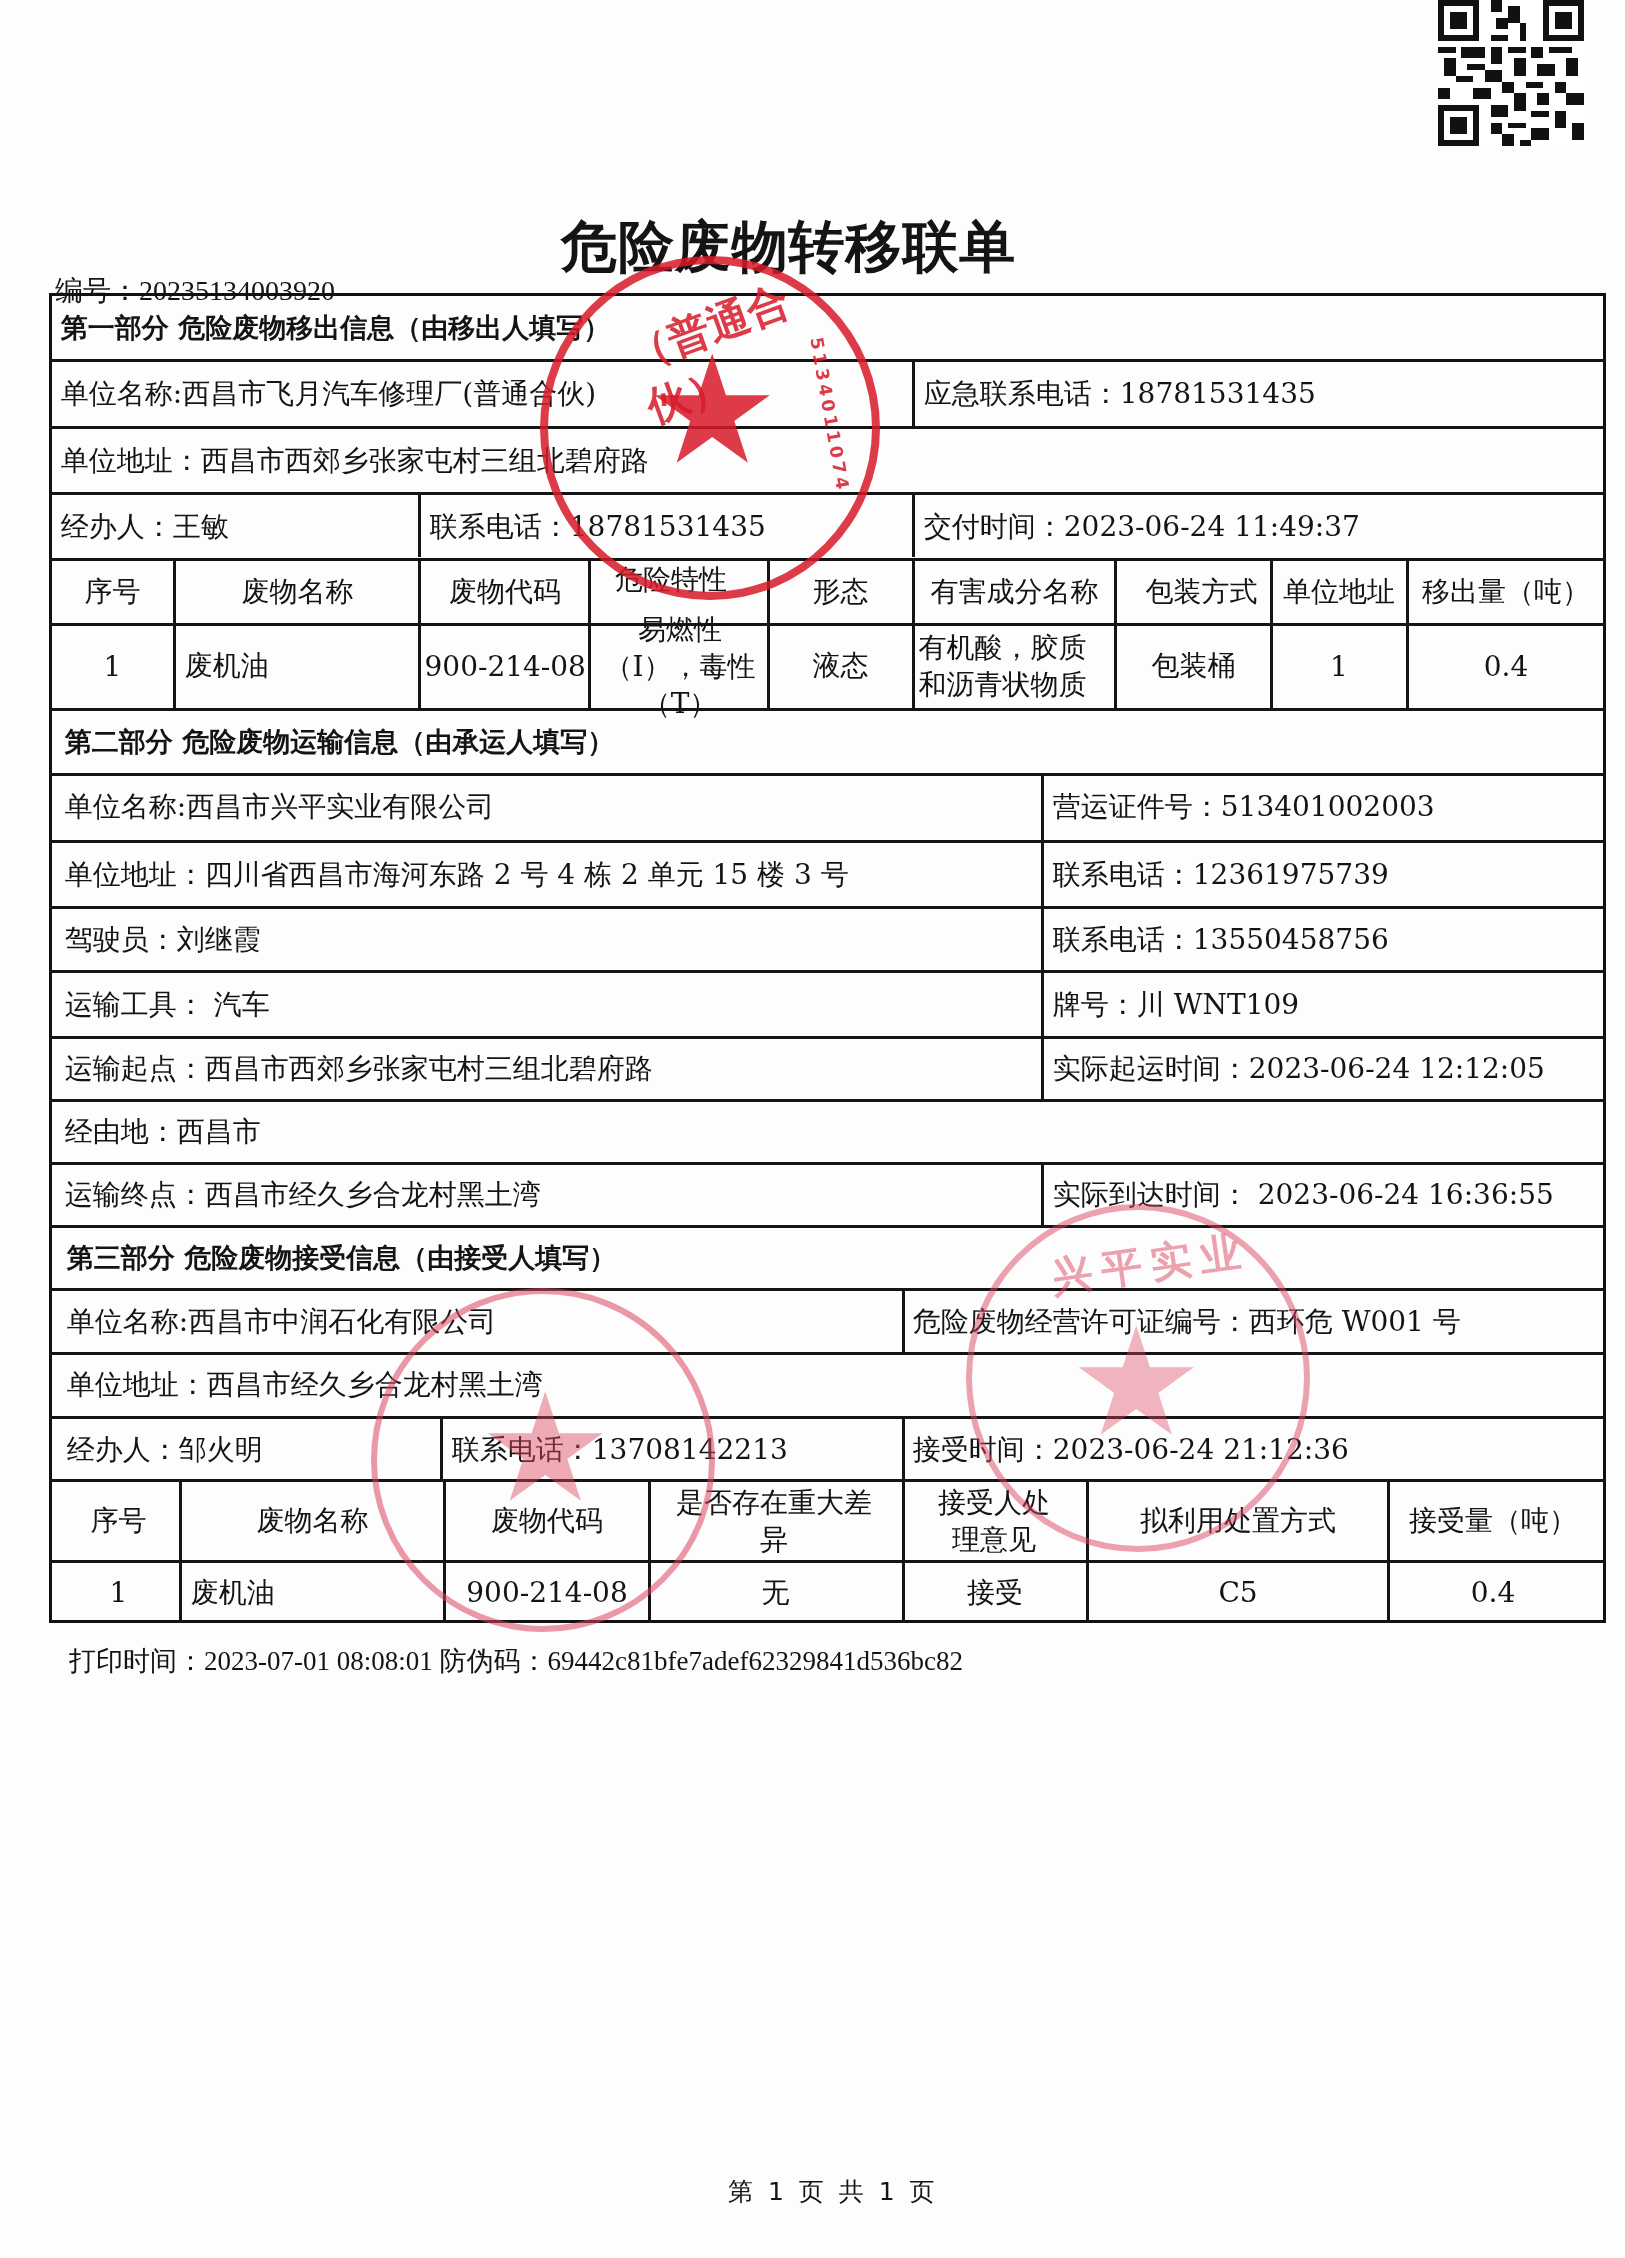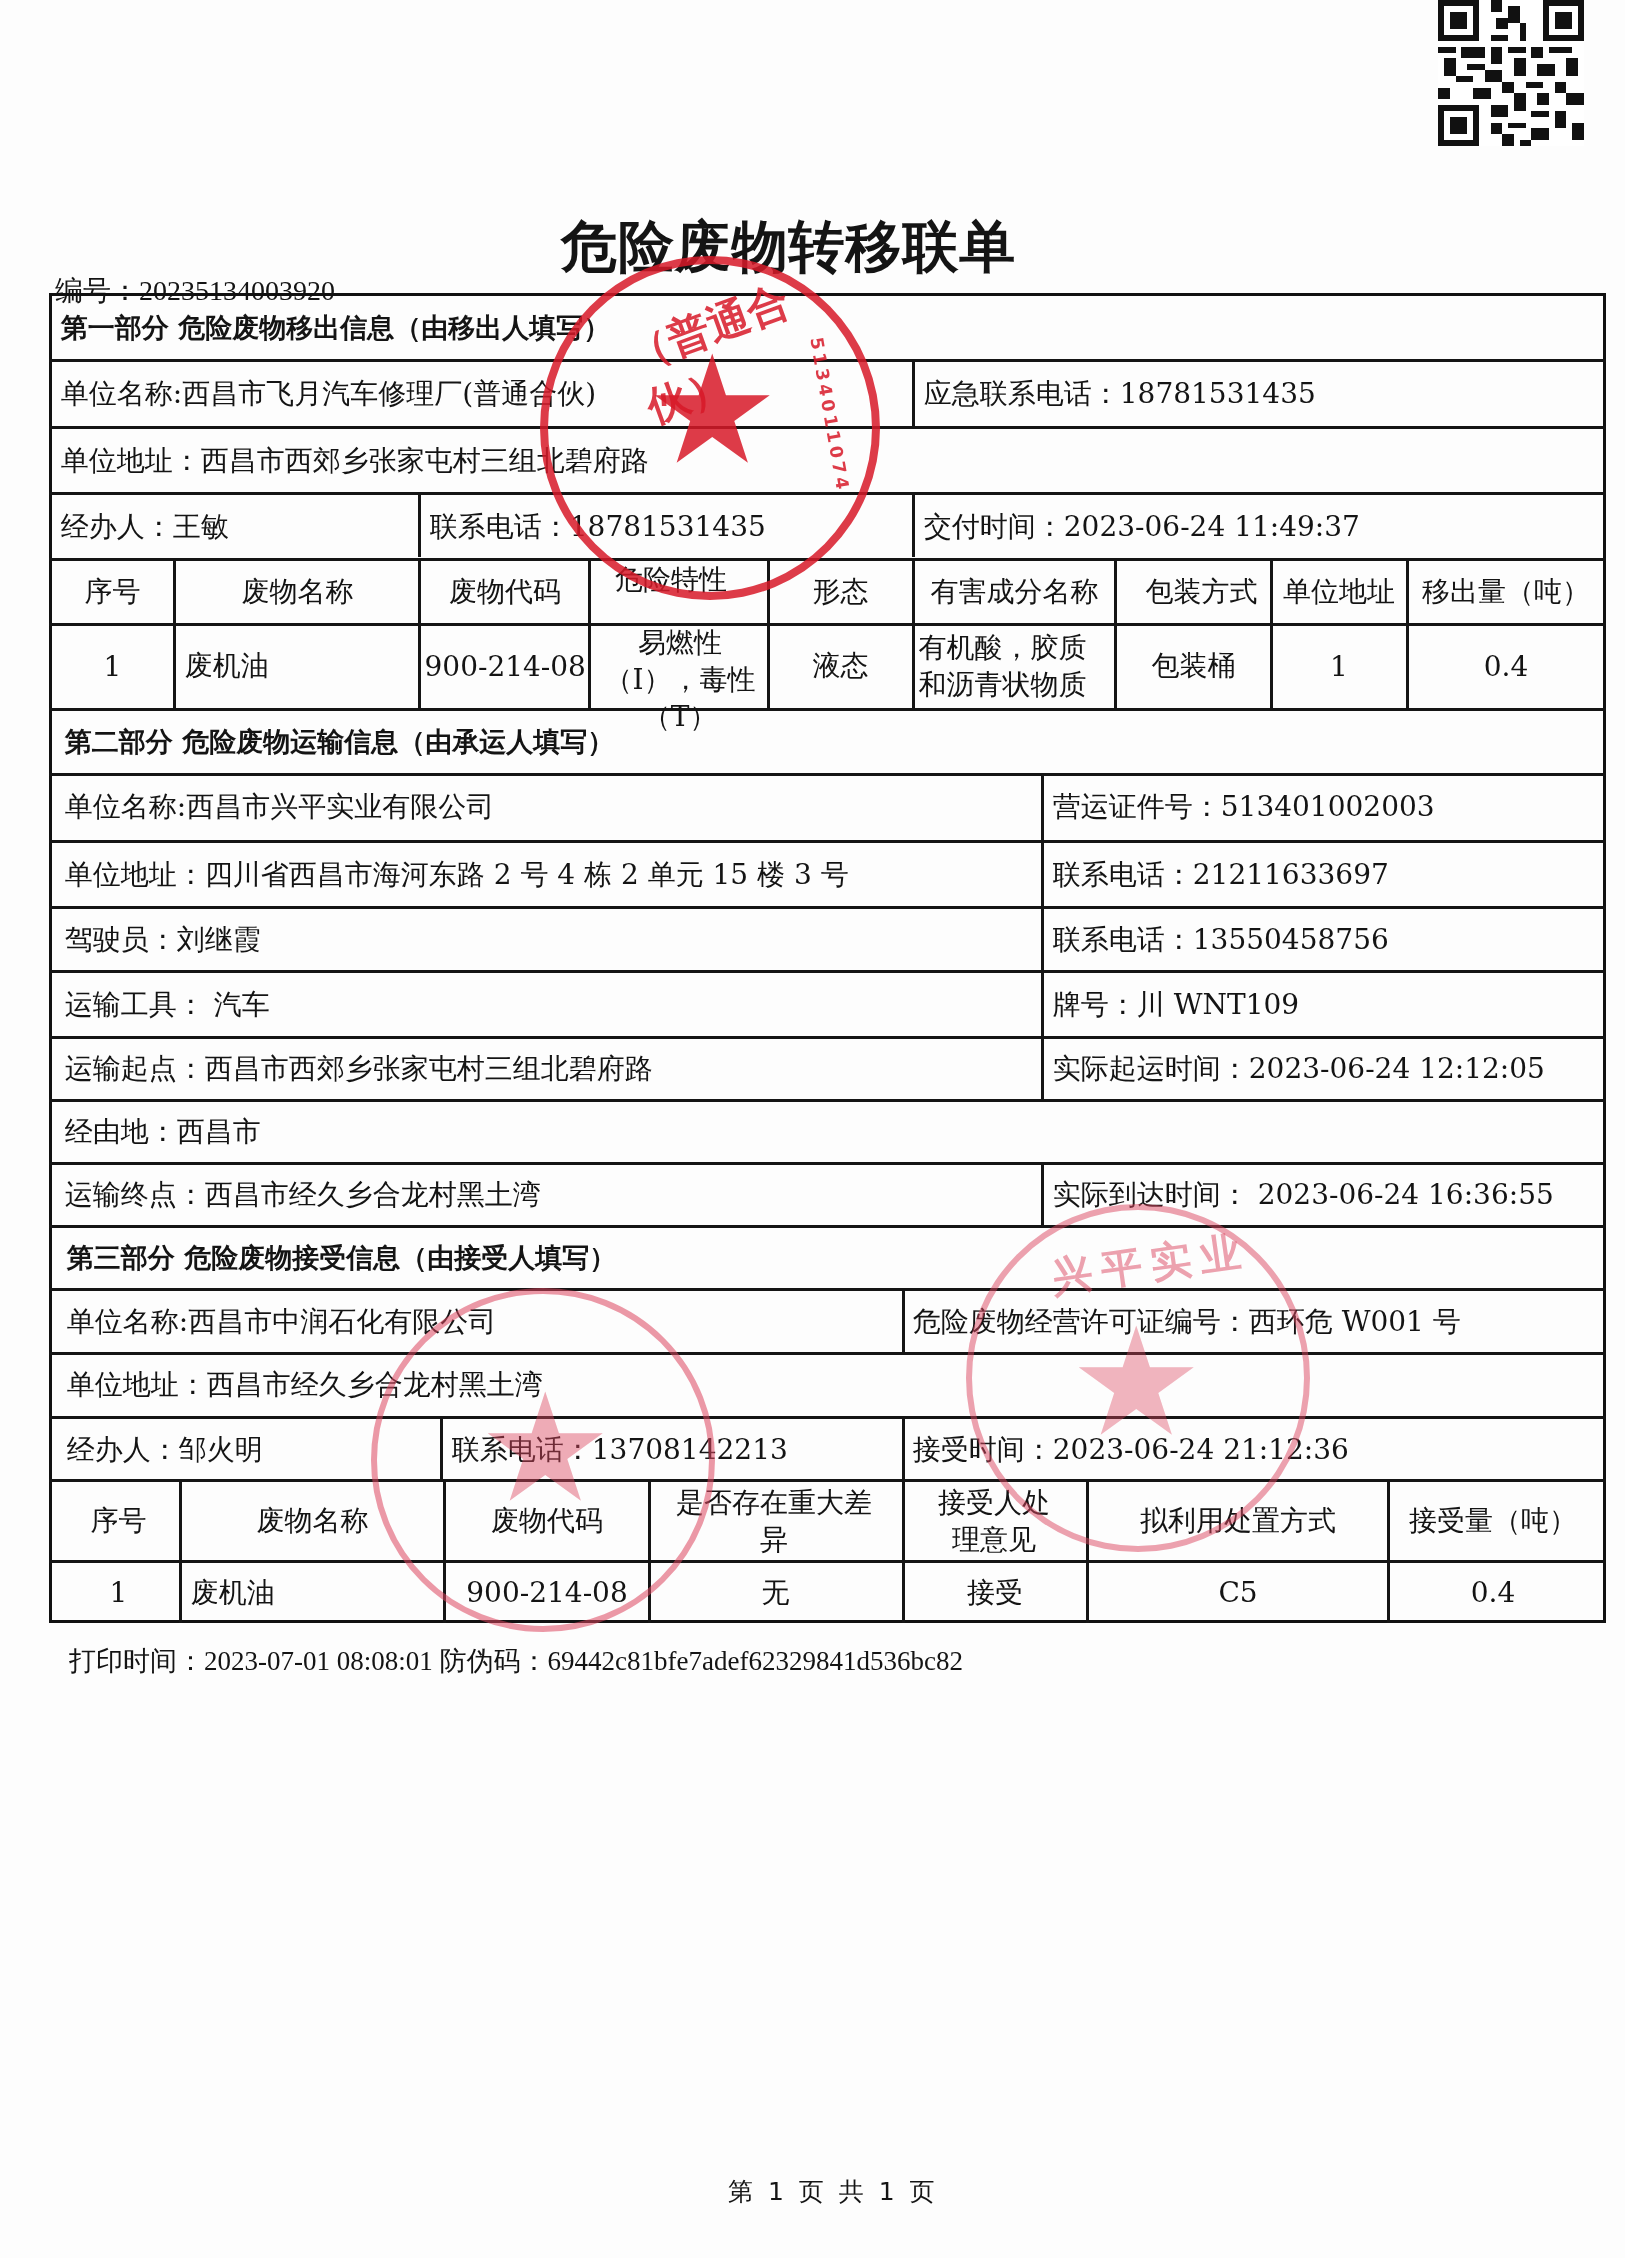--- a/index.html
+++ b/index.html
@@ -154,32 +154,32 @@
 <div class="cell center" style="left:591px;top:548px;width:160px;height:63px">危险特性</div>
 <div class="cell center" style="left:769px;top:560px;width:143px;height:63px">形态</div>
 <div class="cell center" style="left:915px;top:560px;width:199px;height:63px">有害成分名称</div>
 <div class="cell center" style="left:1117px;top:560px;width:169px;height:63px">包装方式</div>
 <div class="cell center" style="left:1272px;top:560px;width:134px;height:63px">单位地址</div>
 <div class="cell center" style="left:1409px;top:560px;width:194px;height:63px">移出量（吨）</div>
 
 <div class="cell center" style="left:52px;top:625px;width:121px;height:82px">1</div>
 <div class="cell" style="left:176px;top:625px;width:243px;height:82px">废机油</div>
 <div class="cell" style="left:421px;top:625px;width:168px;height:82px;padding-left:3.5px">900-214-08</div>
-<div class="cell center wrap" style="left:593px;top:638px;width:174px;height:82px">易燃性（I），毒性（T）</div>
+<div class="cell center wrap" style="left:593px;top:625px;width:174px;height:82px">易燃性（I），毒性（T）</div>
 <div class="cell center" style="left:769px;top:625px;width:143px;height:82px">液态</div>
 <div class="cell wrap" style="left:915px;top:625px;width:199px;height:82px;padding-left:3.5px">有机酸，胶质和沥青状物质</div>
 <div class="cell center" style="left:1117px;top:625px;width:153px;height:82px">包装桶</div>
 <div class="cell center" style="left:1272px;top:625px;width:134px;height:82px">1</div>
 <div class="cell center" style="left:1409px;top:625px;width:194px;height:82px">0.4</div>
 
 <div class="cell sec" style="left:56px;top:710px;width:1544px;height:63px">第二部分 危险废物运输信息（由承运人填写）</div>
 <div class="cell" style="left:56px;top:775px;width:985px;height:64px">单位名称:西昌市兴平实业有限公司</div>
 <div class="cell" style="left:1044px;top:775px;width:556px;height:64px">营运证件号：513401002003</div>
 <div class="cell" style="left:56px;top:843px;width:985px;height:64px">单位地址：四川省西昌市海河东路 2 号 4 栋 2 单元 15 楼 3 号</div>
-<div class="cell" style="left:1044px;top:843px;width:556px;height:64px">联系电话：21211633697</div>
+<div class="cell" style="left:1044px;top:843px;width:556px;height:64px">联系电话：12361975739</div>
 <div class="cell" style="left:56px;top:909px;width:985px;height:62px">驾驶员：刘继霞</div>
 <div class="cell" style="left:1044px;top:909px;width:556px;height:62px">联系电话：13550458756</div>
 <div class="cell" style="left:56px;top:973px;width:985px;height:63px">运输工具：  汽车</div>
 <div class="cell" style="left:1044px;top:973px;width:556px;height:63px">牌号：川 WNT109</div>
 <div class="cell" style="left:56px;top:1038px;width:985px;height:61px">运输起点：西昌市西郊乡张家屯村三组北碧府路</div>
 <div class="cell" style="left:1044px;top:1038px;width:556px;height:61px">实际起运时间：2023-06-24  12:12:05</div>
 <div class="cell" style="left:56px;top:1102px;width:1544px;height:60px">经由地：西昌市</div>
 <div class="cell" style="left:56px;top:1165px;width:985px;height:60px">运输终点：西昌市经久乡合龙村黑土湾</div>
 <div class="cell" style="left:1044px;top:1165px;width:556px;height:60px">实际到达时间：  2023-06-24  16:36:55</div>
 

